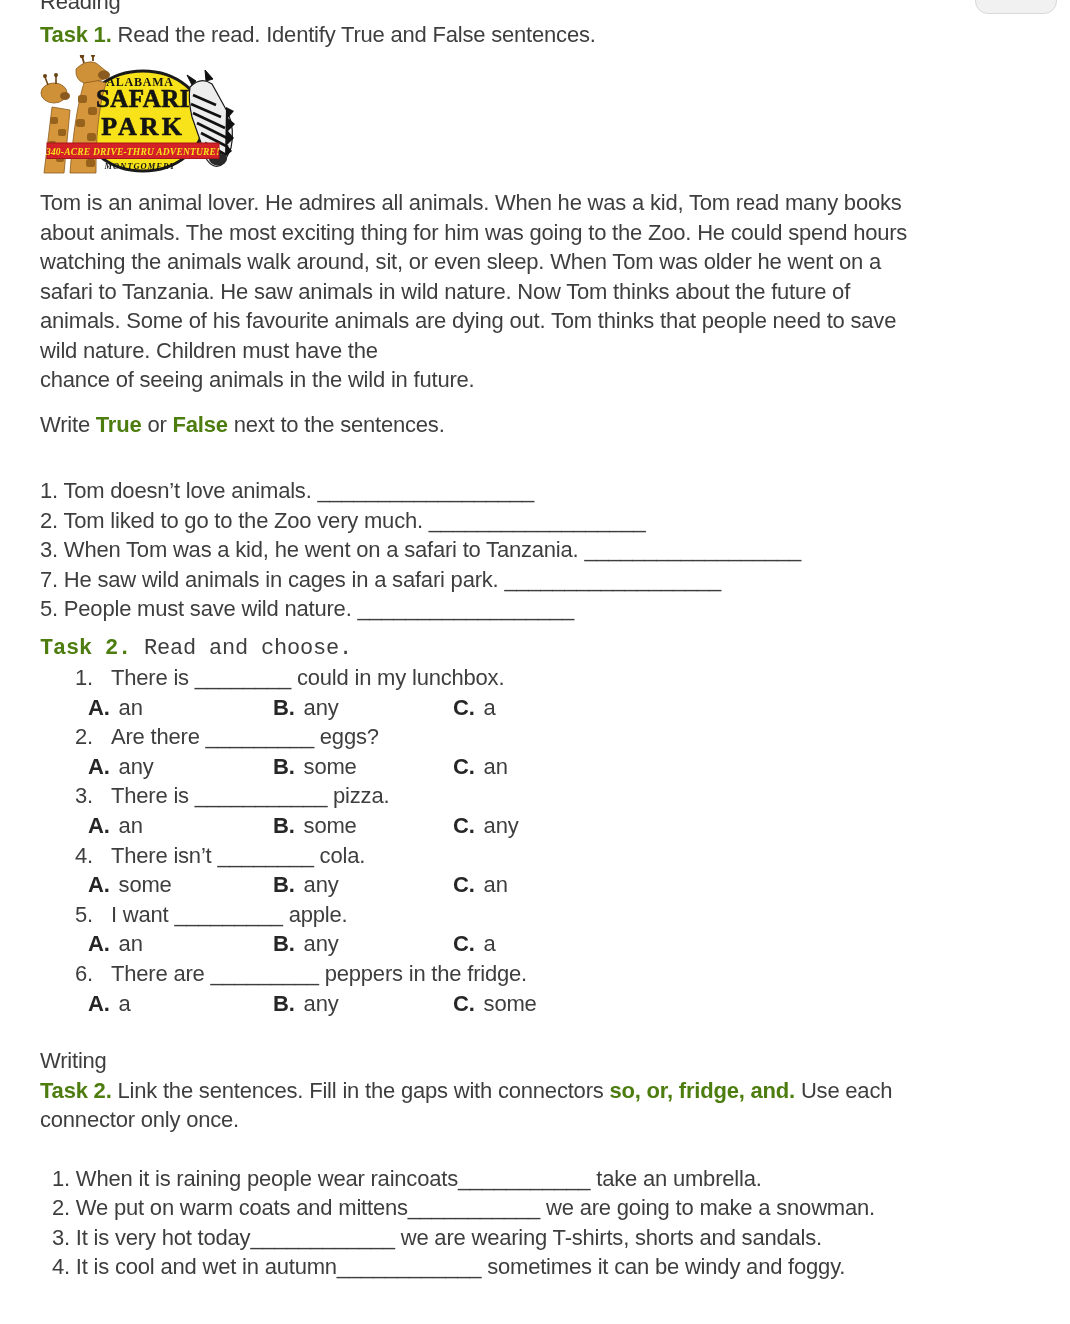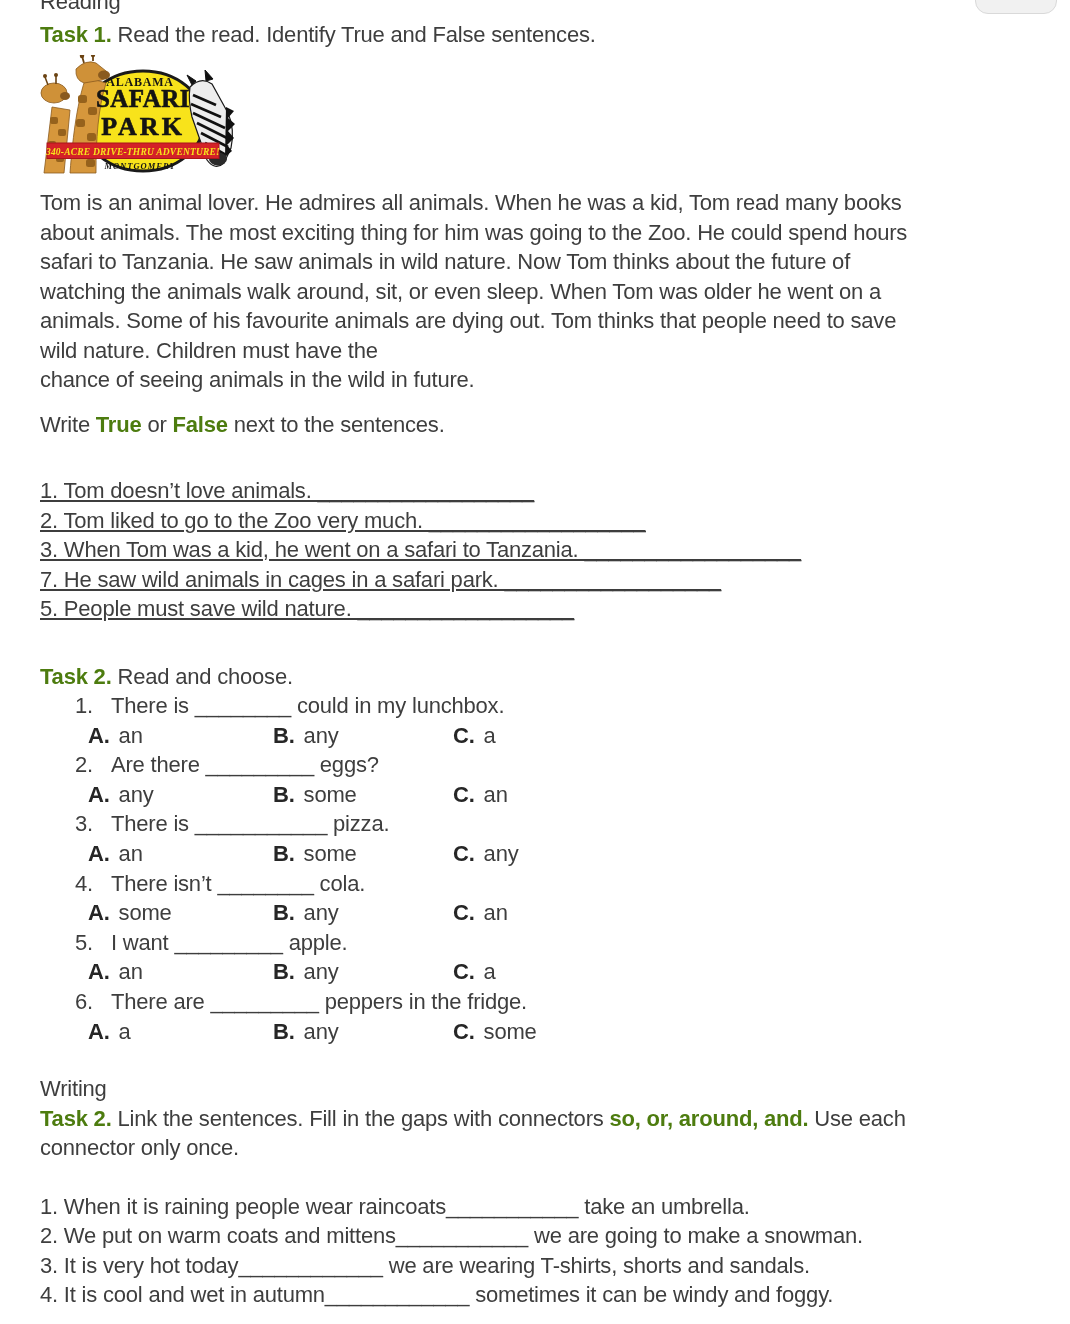--- a/index.html
+++ b/index.html
@@ -21,33 +21,33 @@
     background:#f1f1f1;border:1px solid #d9d9d9;border-radius:13px;
   }
   .section-heading{margin-top:-13px;white-space:nowrap;}
   .task-line{margin-top:3px;white-space:nowrap;}
   .logo-wrap{margin-top:6px;width:198px;height:120px;font-family:Liberation Serif, serif;}
   .logo-wrap svg{display:block;}
   .passage{margin-top:13px;}
   .passage div{white-space:nowrap;}
   .instruction{margin-top:15px;white-space:nowrap;}
   .tf-list{margin-top:37px;}
-  .tf-list div{white-space:nowrap;text-decoration:underline;}
-  .task2-title{margin-top:38px;white-space:nowrap;}
+  .tf-list div{white-space:nowrap;}
+  .task2-title{margin-top:10px;white-space:nowrap;font-family:Liberation Mono, monospace;}
   .mc-q{white-space:nowrap;line-height:29.6px;}
   .qnum{display:inline-block;width:36px;margin-left:35px;}
   .mc-opts{display:flex;padding-left:48px;line-height:29.6px;}
   .opt{white-space:nowrap;}
   .opt .letter{font-weight:bold;color:#262626;margin-right:9px;}
   .opt.col-a{width:185px;}
   .opt.col-b{width:180px;}
   .writing-heading{margin-top:28px;white-space:nowrap;}
   .writing-task div{white-space:nowrap;}
   .writing-list{margin-top:29px;}
-  .writing-list div{white-space:nowrap;}
+  .writing-list div{white-space:nowrap;margin-left:12px;}
 </style>
 </head>
 <body>
 
 <div class="pill"></div>
 
 <div class="content">
 
   <div class="section-heading">Reading</div>
 
@@ -109,22 +109,22 @@
 
       <rect x="7" y="88" width="172" height="15.5" fill="#d42127" stroke="#a8161c" stroke-width="1"></rect>
       <text x="93" y="99.5" text-anchor="middle" font-size="9.5" font-weight="bold" font-style="italic" letter-spacing="0.2" fill="#f8e31b">340-ACRE DRIVE-THRU ADVENTURE!</text>
       <text x="100" y="114" text-anchor="middle" font-size="8.5" font-weight="bold" font-style="italic" letter-spacing="1" fill="#141414">MONTGOMERY</text>
     </svg>
   </div>
 
   <div class="passage">
     <div>Tom is an animal lover. He admires all animals. When he was a kid, Tom read many books</div>
     <div>about animals. The most exciting thing for him was going to the Zoo. He could spend hours</div>
+    <div>watching the animals walk around, sit, or even sleep. When Tom was older he went on a</div>
     <div>safari to Tanzania. He saw animals in wild nature. Now Tom thinks about the future of</div>
-    <div>watching the animals walk around, sit, or even sleep. When Tom was older he went on a</div>
     <div>animals. Some of his favourite animals are dying out. Tom thinks that people need to save</div>
     <div>wild nature. Children must have the</div>
     <div>chance of seeing animals in the wild in future.</div>
   </div>
 
   <div class="instruction"><span>Write </span><span class="b">True</span><span> or </span><span class="b">False</span><span> next to the sentences.</span></div>
 
   <div class="tf-list">
     <div>1. Tom doesn’t love animals. __________________</div>
     <div>2. Tom liked to go to the Zoo very much. __________________</div>
@@ -189,21 +189,21 @@
       <span class="opt col-a"><span class="letter">A.</span><span>a</span></span>
       <span class="opt col-b"><span class="letter">B.</span><span>any</span></span>
       <span class="opt"><span class="letter">C.</span><span>some</span></span>
     </div>
 
   </div>
 
   <div class="writing-heading">Writing</div>
 
   <div class="writing-task">
-    <div><span class="b">Task 2.</span><span> Link the sentences. Fill in the gaps with connectors </span><span class="b">so, or, around, and.</span><span> Use each</span></div>
+    <div><span class="b">Task 2.</span><span> Link the sentences. Fill in the gaps with connectors </span><span class="b">so, or, fridge, and.</span><span> Use each</span></div>
     <div>connector only once.</div>
   </div>
 
   <div class="writing-list">
     <div>1. When it is raining people wear raincoats___________ take an umbrella.</div>
     <div>2. We put on warm coats and mittens___________ we are going to make a snowman.</div>
     <div>3. It is very hot today____________ we are wearing T-shirts, shorts and sandals.</div>
     <div>4. It is cool and wet in autumn____________ sometimes it can be windy and foggy.</div>
   </div>
 

